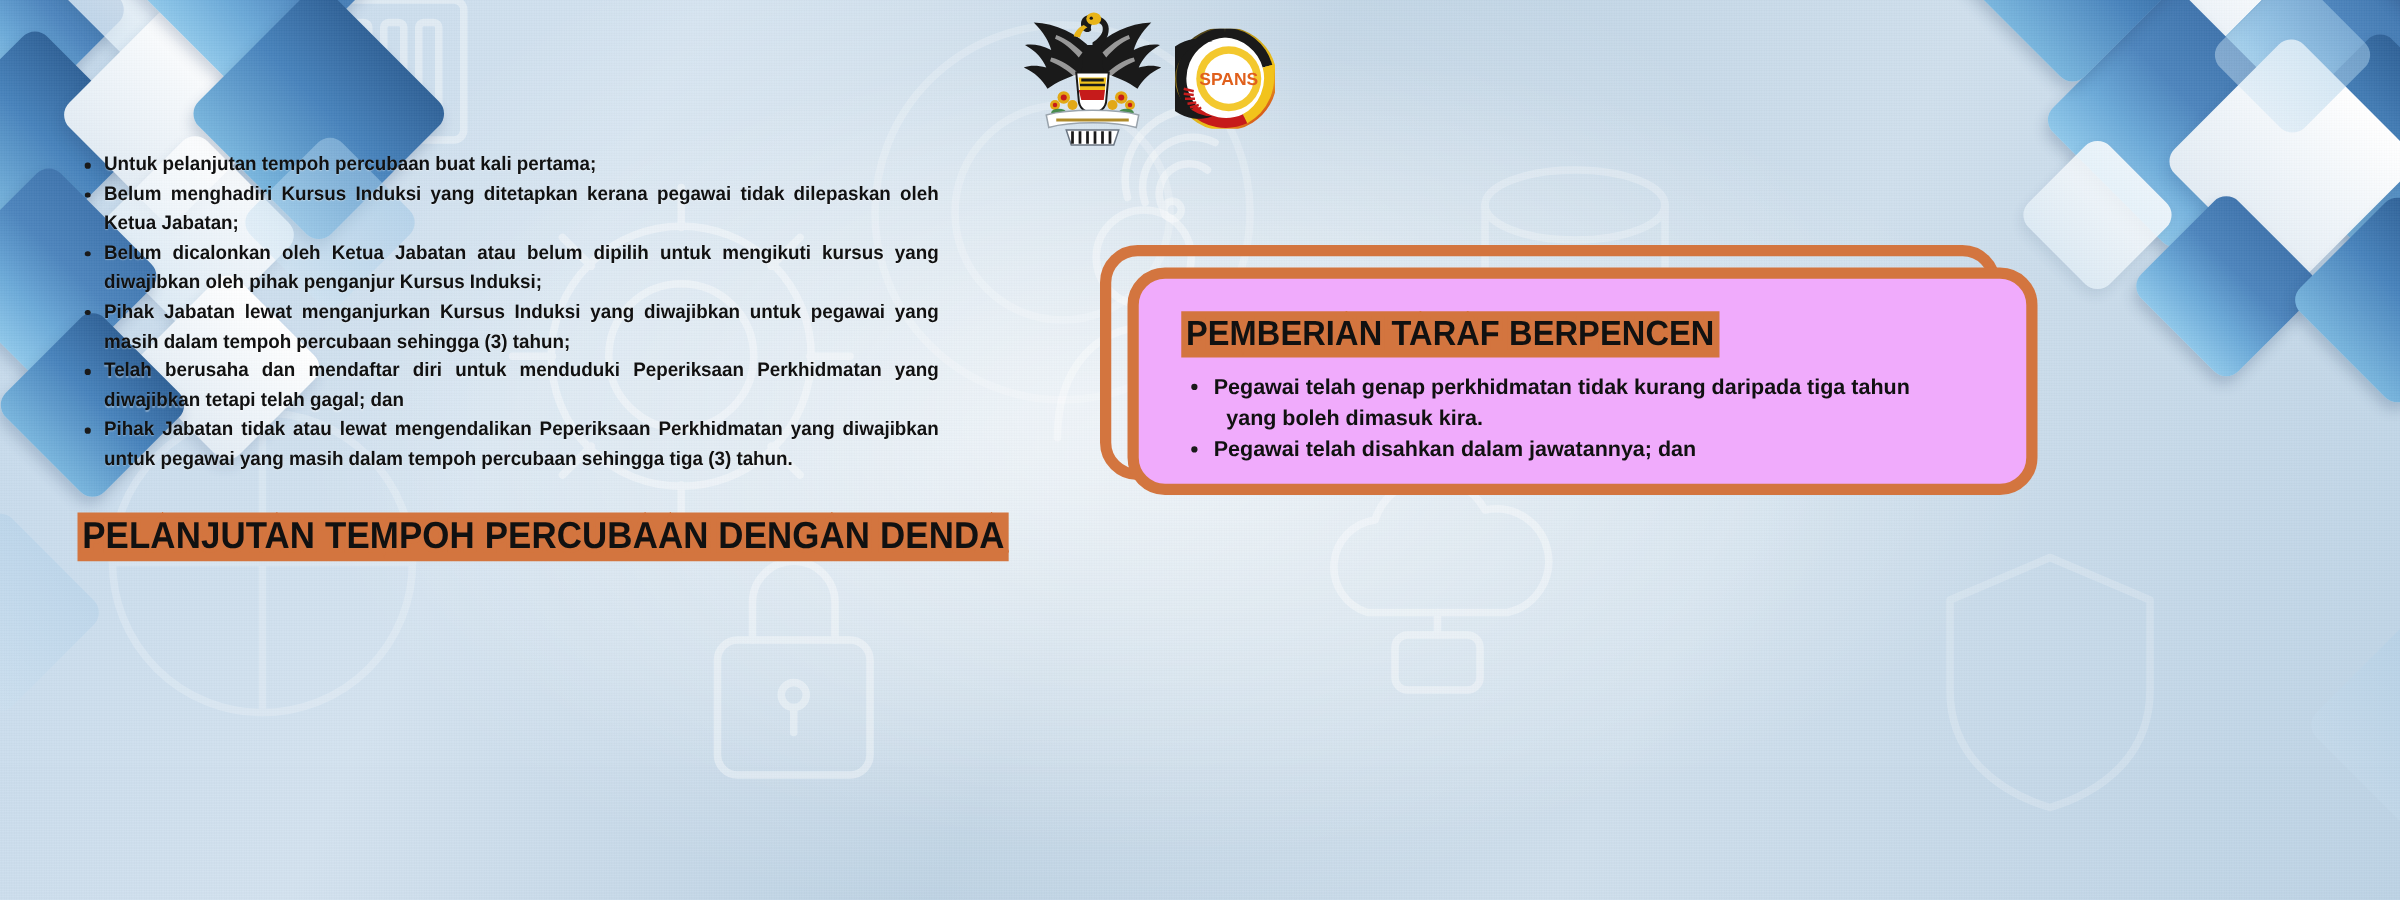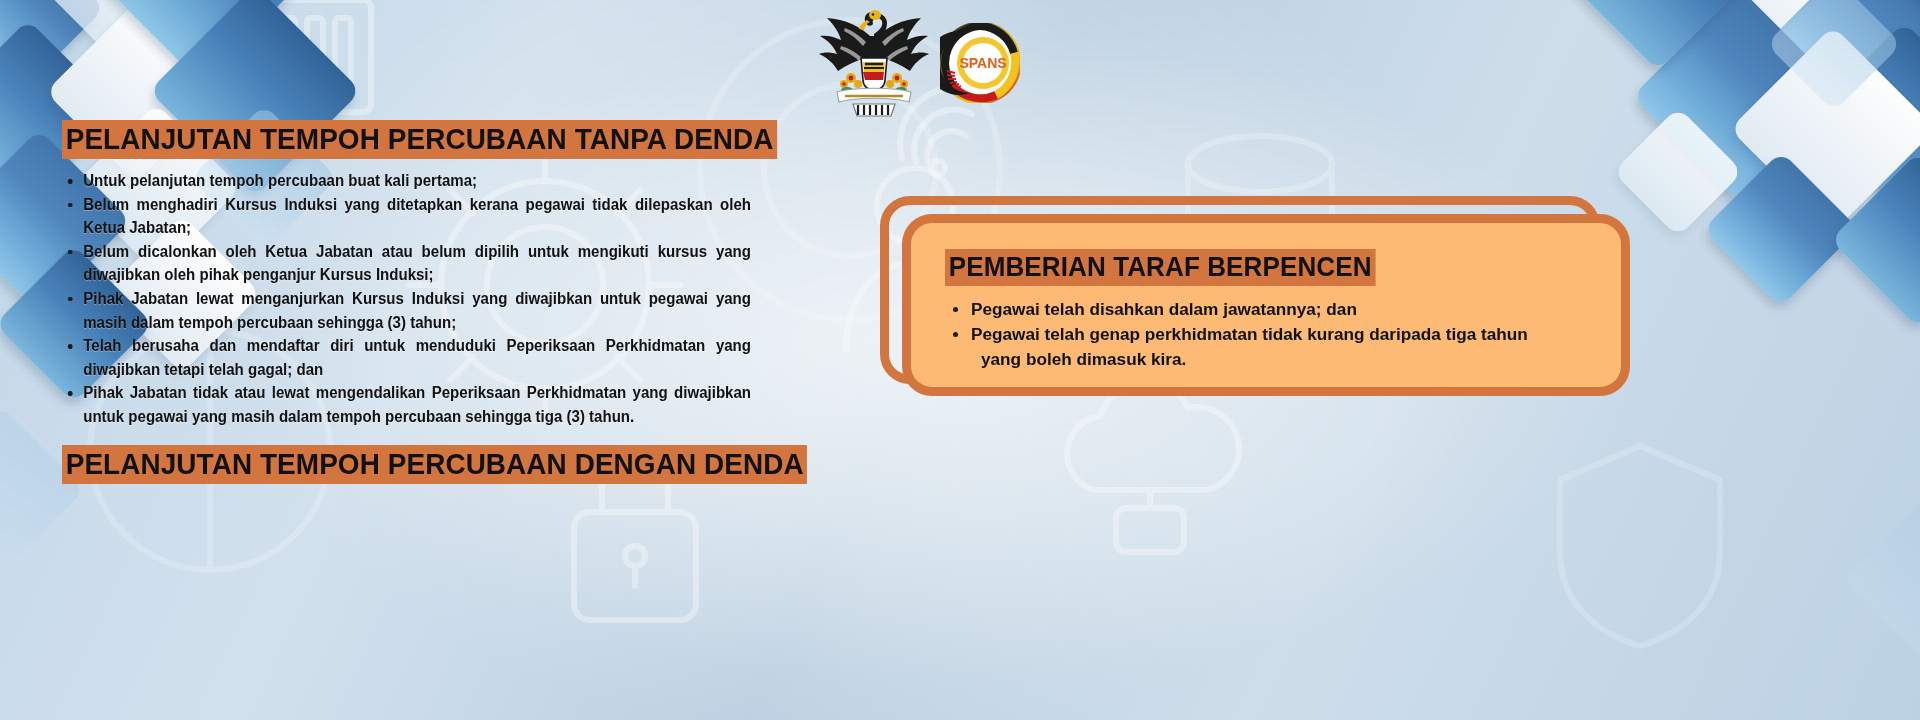--- a/index.html
+++ b/index.html
@@ -65,21 +65,21 @@
     transform:scaleX(.93);
     transform-origin:left center;
     white-space:nowrap;
     padding:2px 4px 3px 4px;
     -webkit-text-stroke:7px #d3753f;
     paint-order:stroke fill;
     background:#d3753f;
     text-shadow:0 0 0 #d3753f;
   }
   .heading-wrap { margin:0 0 10px 0; }
-  #heading-2-wrap { margin-top:16px; margin-bottom:12px; }
+  #heading-2-wrap { margin-top:30px; margin-bottom:12px; }
 
   ul.bullets { list-style:none; }
   ul.bullets li {
     position:relative;
     padding-left:22px;
     color:#111111;
     font-weight:700;
     font-size:15.6px;
     line-height:23.6px;
     text-align:justify;
@@ -102,21 +102,21 @@
   .card-frame {
     position:absolute; left:0px; top:0px;
     width:720px; height:188px;
     border:9px solid #d3753f;
     border-radius:30px;
     background:transparent;
   }
   .card-main {
     position:absolute; left:22px; top:18px;
     width:728px; height:182px;
-    background:#fdba74;
+    background:#f0abfc;
     border:9px solid #d3753f;
     border-radius:30px;
     padding:26px 30px 10px 34px;
     overflow:hidden;
   }
   .card-main .heading { font-size:28px; line-height:32px; }
   .card-main ul.bullets li {
     font-size:17.2px;
     line-height:25px;
     padding-left:26px;
@@ -343,23 +343,20 @@
 
         <circle cx="43" cy="40" r="26" fill="#f2c31c" opacity=".92"></circle>
         <circle cx="43" cy="40" r="20" fill="#ffffff"></circle>
         <text x="43" y="45" text-anchor="middle" fill="#e0601c" font-family="Liberation Sans, sans-serif" font-size="14" font-weight="700">SPANS</text>
       </svg>
     </div>
   </div>
 
   <div id="left-col">
 
-    <div class="heading-wrap">
-      <span class="heading">PELANJUTAN TEMPOH PERCUBAAN TANPA DENDA</span>
-    </div>
 
     <ul class="bullets">
       <li class="nowrap">Untuk pelanjutan tempoh percubaan buat kali pertama;</li>
       <li>Belum menghadiri Kursus Induksi yang ditetapkan kerana pegawai tidak dilepaskan oleh Ketua Jabatan;</li>
       <li>Belum dicalonkan oleh Ketua Jabatan atau belum dipilih untuk mengikuti kursus yang diwajibkan oleh pihak penganjur Kursus Induksi;</li>
       <li>Pihak Jabatan lewat menganjurkan Kursus Induksi yang diwajibkan untuk pegawai yang masih dalam tempoh percubaan sehingga (3) tahun;</li>
       <li>Telah berusaha dan mendaftar diri untuk menduduki Peperiksaan Perkhidmatan yang diwajibkan tetapi telah gagal; dan</li>
       <li>Pihak Jabatan tidak atau lewat mengendalikan Peperiksaan Perkhidmatan yang diwajibkan untuk pegawai yang masih dalam tempoh percubaan sehingga tiga (3) tahun.</li>
     </ul>
 
@@ -369,22 +366,22 @@
 
   </div>
 
   <div id="right-card-zone">
     <div class="card-frame"></div>
     <div class="card-main">
       <div class="heading-wrap">
         <span class="heading">PEMBERIAN TARAF BERPENCEN</span>
       </div>
       <ul class="bullets">
-        <li>Pegawai telah disahkan dalam jawatannya; dan</li>
         <li>
           <span>Pegawai telah genap perkhidmatan tidak kurang daripada tiga tahun</span>
           <span class="cont">yang boleh dimasuk kira.</span>
         </li>
+        <li>Pegawai telah disahkan dalam jawatannya; dan</li>
       </ul>
     </div>
   </div>
 
 </div>
 
 </body></html>

